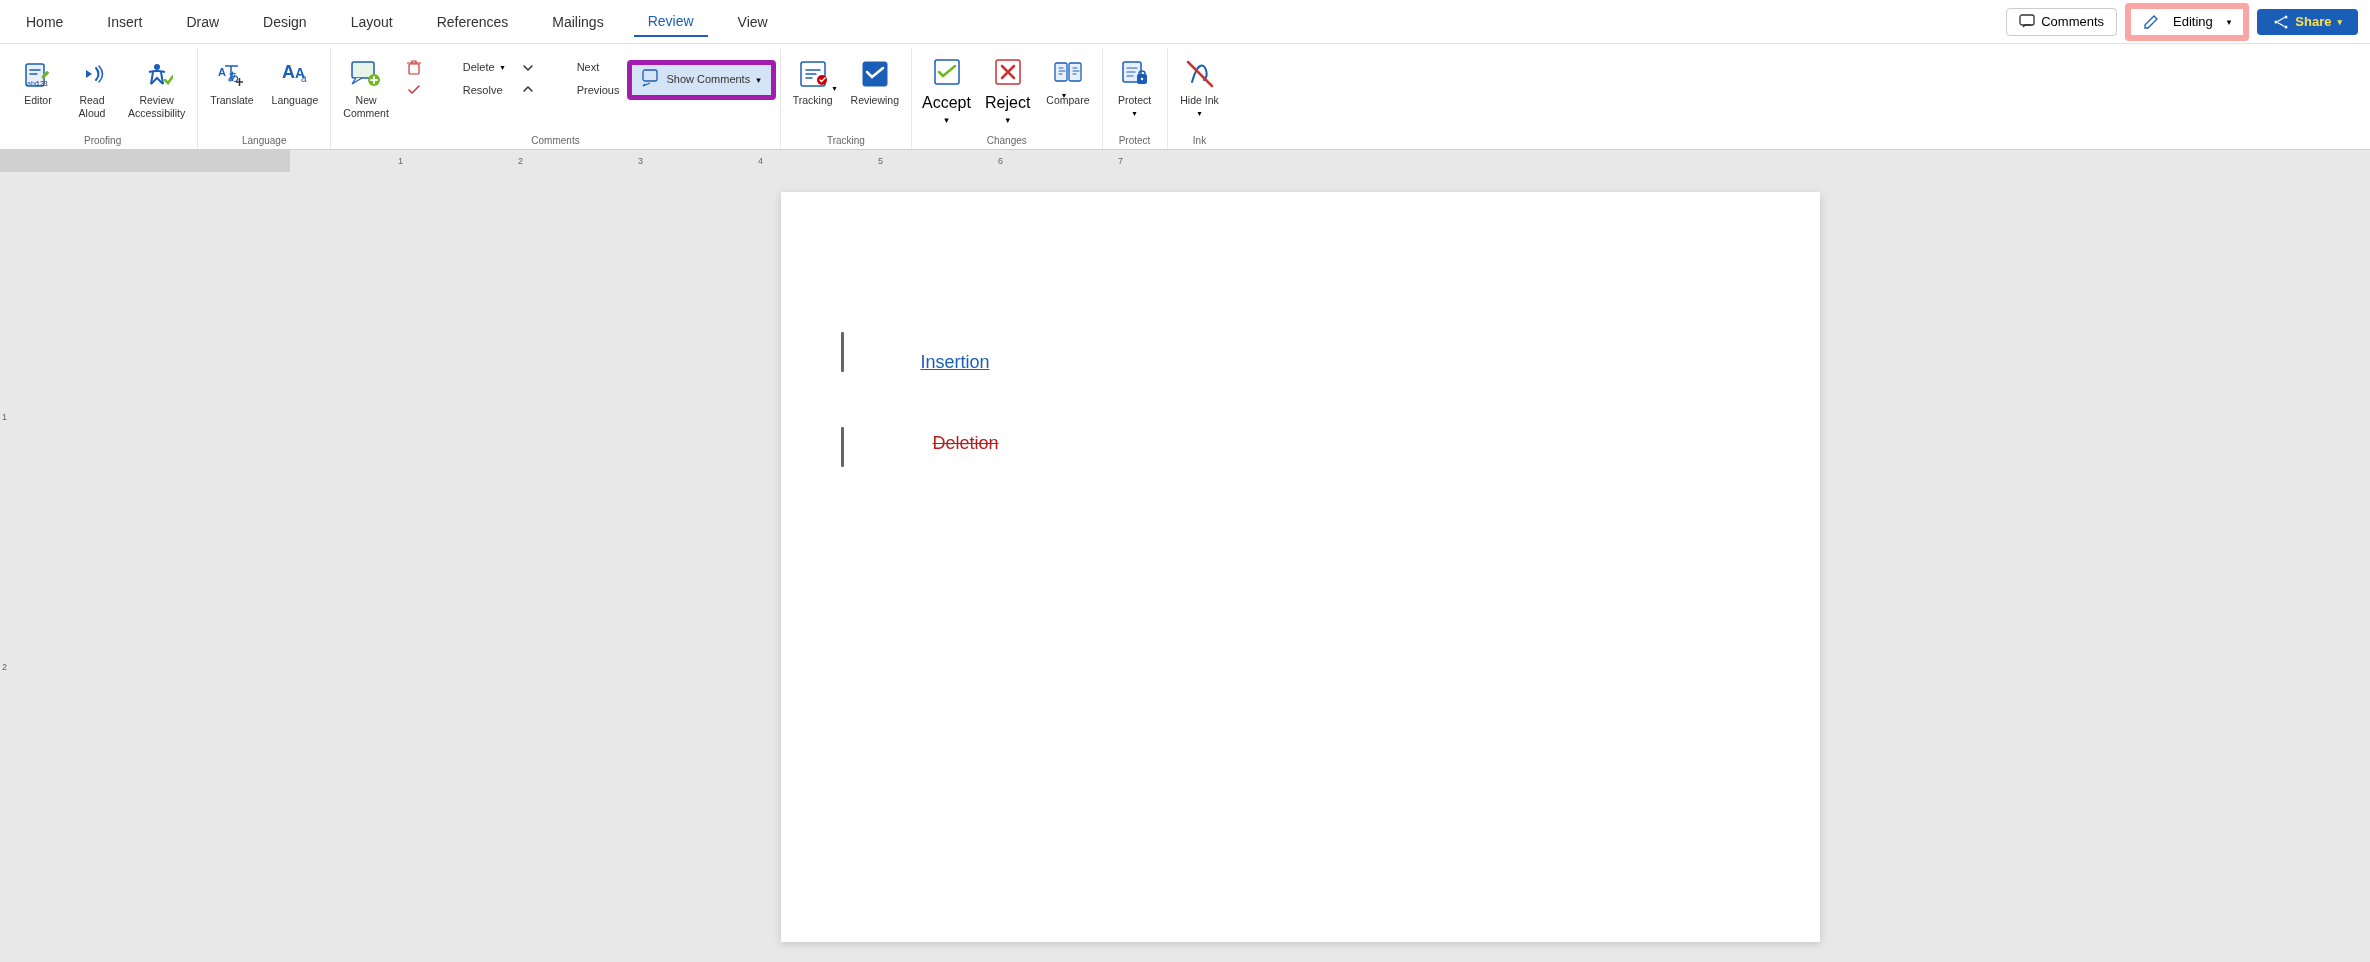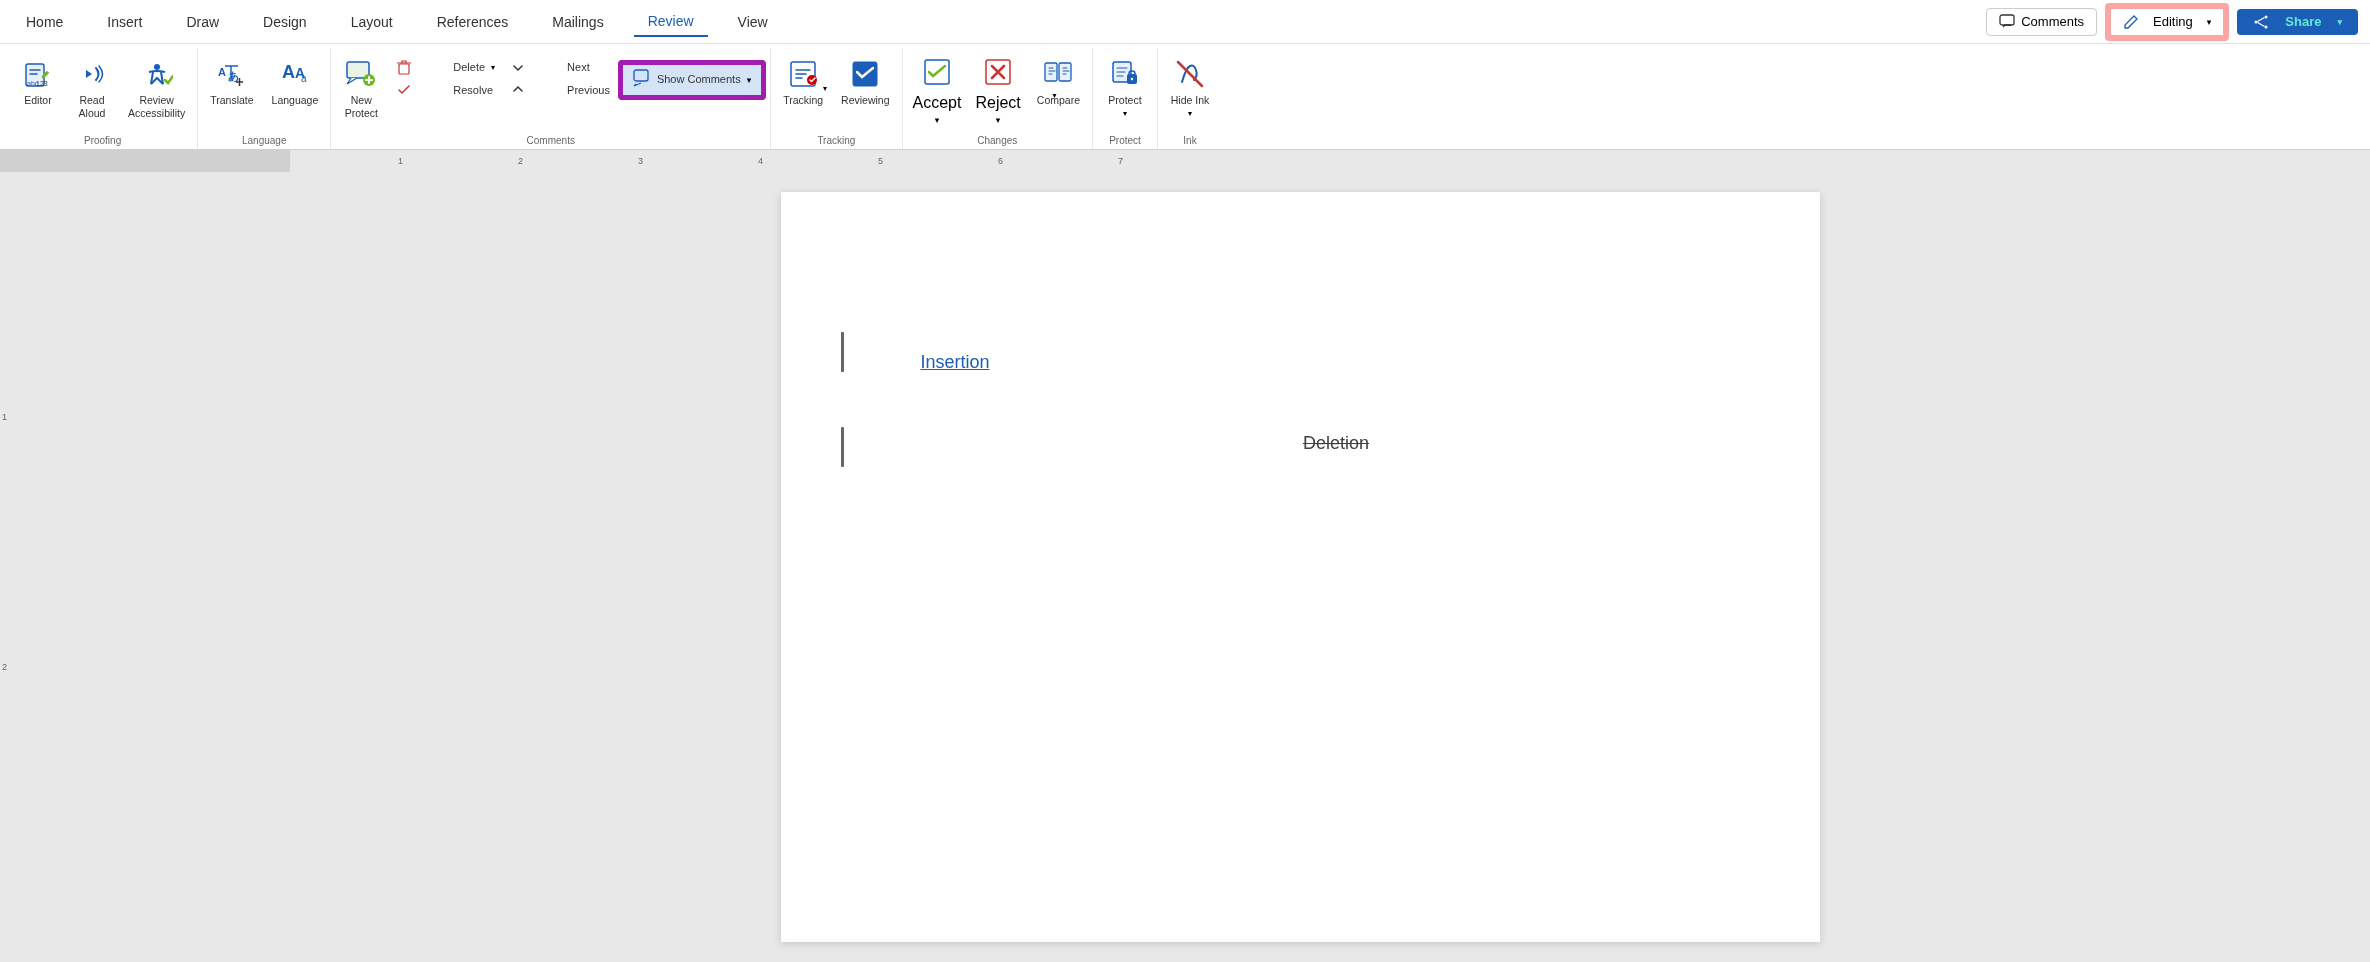--- a/index.html
+++ b/index.html
@@ -55,26 +55,26 @@
       padding: 5px 12px;
       border: 6px solid #fca5a5;
       border-radius: 4px;
       background: #fff;
       font-size: 13px;
       cursor: pointer;
     }
     .btn-share {
       display: flex;
       align-items: center;
-      gap: 16px;
+      gap: 6px;
       padding: 5px 16px;
       border: none;
       border-radius: 4px;
       background: #1a5eb8;
-      color: #5eead4;
+      color: #fde047;
       font-size: 13px;
       font-weight: 600;
       cursor: pointer;
     }
 
     
     .ribbon {
       background: #fff;
       border-bottom: 1px solid #d0d0d0;
       padding: 4px 8px 0 8px;
@@ -252,26 +252,25 @@
     }
     .doc-text-insertion {
       color: #1a5eb8;
       text-decoration: underline;
       font-size: 18px;
       margin-bottom: 60px;
       display: block;
       margin-left: 60px;
     }
     .doc-text-deletion {
-      color: #404040;
+      color: #b91c1c;
       text-decoration: line-through;
       font-size: 18px;
       display: block;
       margin-left: 72px;
-      text-align: center;
     }
 
     
     .doc-right-panel {
       width: 60px;
       background: #e8e8e8;
     }
   </style>
 </head>
 <body>
@@ -400,21 +399,21 @@
         <div class="ribbon-btn">
           <div class="icon-area">
             <svg width="32" height="32" viewBox="0 0 32 32" fill="none">
               <rect x="2" y="4" width="22" height="16" rx="2" fill="#e8f4e8" stroke="#1a5eb8" stroke-width="1.5"></rect>
               <path d="M6 20 L2 26 L12 20" fill="#e8f4e8" stroke="#1a5eb8" stroke-width="1.2"></path>
               <circle cx="24" cy="22" r="6" fill="#70b820"></circle>
               <path d="M21 22 H27 M24 19 V25" stroke="#fff" stroke-width="2" stroke-linecap="round"></path>
             </svg>
           </div>
           <div class="btn-label" style="white-space:pre-line;">New
-Protect</div>
+Comment</div>
         </div>
 
         <div style="display:flex;flex-direction:column;justify-content:flex-start;padding-top:4px;gap:1px;">
           <div class="ribbon-btn-small">
             <div class="icon-area-sm">
               <svg width="16" height="16" viewBox="0 0 16 16" fill="none">
                 <rect x="3" y="5" width="10" height="10" rx="1" stroke="#cc3333" stroke-width="1.2" fill="none"></rect>
                 <path d="M1 4h14M6 4V2h4v2" stroke="#cc3333" stroke-width="1.2"></path>
               </svg>
             </div>

